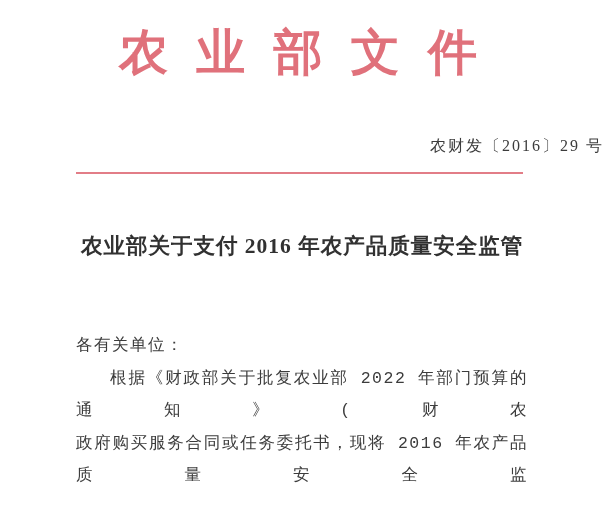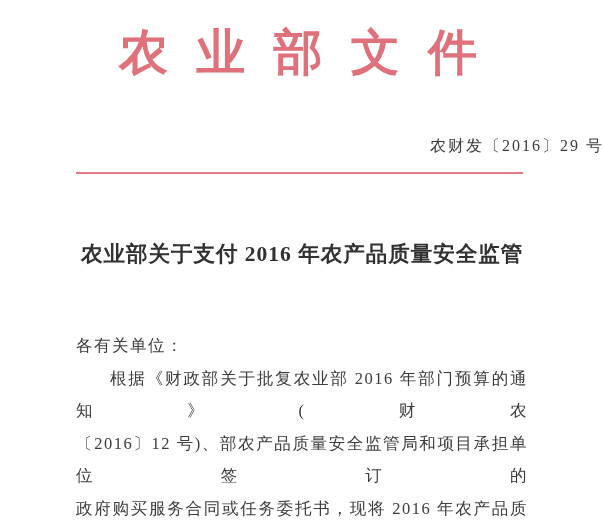--- a/index.html
+++ b/index.html
@@ -31,34 +31,34 @@
     font-size:16px;letter-spacing:2px;
     color:var(--text);
     white-space:nowrap;
   }
   .red-rule{
     position:absolute;top:172px;left:76px;width:447px;height:2px;
     background:var(--rule-red);
   }
   .doc-title{
     position:absolute;top:230px;left:40px;right:40px;
-    margin:8px;
+    margin:0;
     text-align:center;
     font-size:21.5px;font-weight:700;line-height:33px;
     color:var(--title-text);
     letter-spacing:1px;
   }
   .doc-title span{display:block;}
   .body-text{
     position:absolute;top:330px;left:76px;width:452px;
     font-size:16.5px;line-height:32.5px;
     letter-spacing:1.5px;
     color:var(--text);
   }
-  .body-line{white-space:nowrap;}
+  .body-line{white-space:nowrap;font-family:Liberation Mono, monospace;}
   .body-line.justify{
     white-space:normal;
     text-align:justify;
     text-align-last:justify;
   }
   .body-line.indent{text-indent:34px;}
 </style>
 </head>
 <body>
 
@@ -69,19 +69,18 @@
   <div class="doc-number">农财发〔2016〕29 号</div>
 
   <div class="red-rule"></div>
 
   <h1 class="doc-title">
     <span>农业部关于支付 2016 年农产品质量安全监管</span>
   </h1>
 
   <div class="body-text">
     <div class="body-line">各有关单位：</div>
-    <div class="body-line justify indent">根据《财政部关于批复农业部 2016 年部门预算的通知》(财农</div>
-    <div class="body-line justify">〔2016〕12 号)、部农产品质量安全监管局和项目承担单位签订的</div>
+    <div class="body-line justify indent">根据《财政部关于批复农业部 2022 年部门预算的通知》(财农</div>
     <div class="body-line justify">政府购买服务合同或任务委托书，现将 2016 年农产品质量安全监</div>
 
   </div>
 
 </div>
 
 </body></html>

